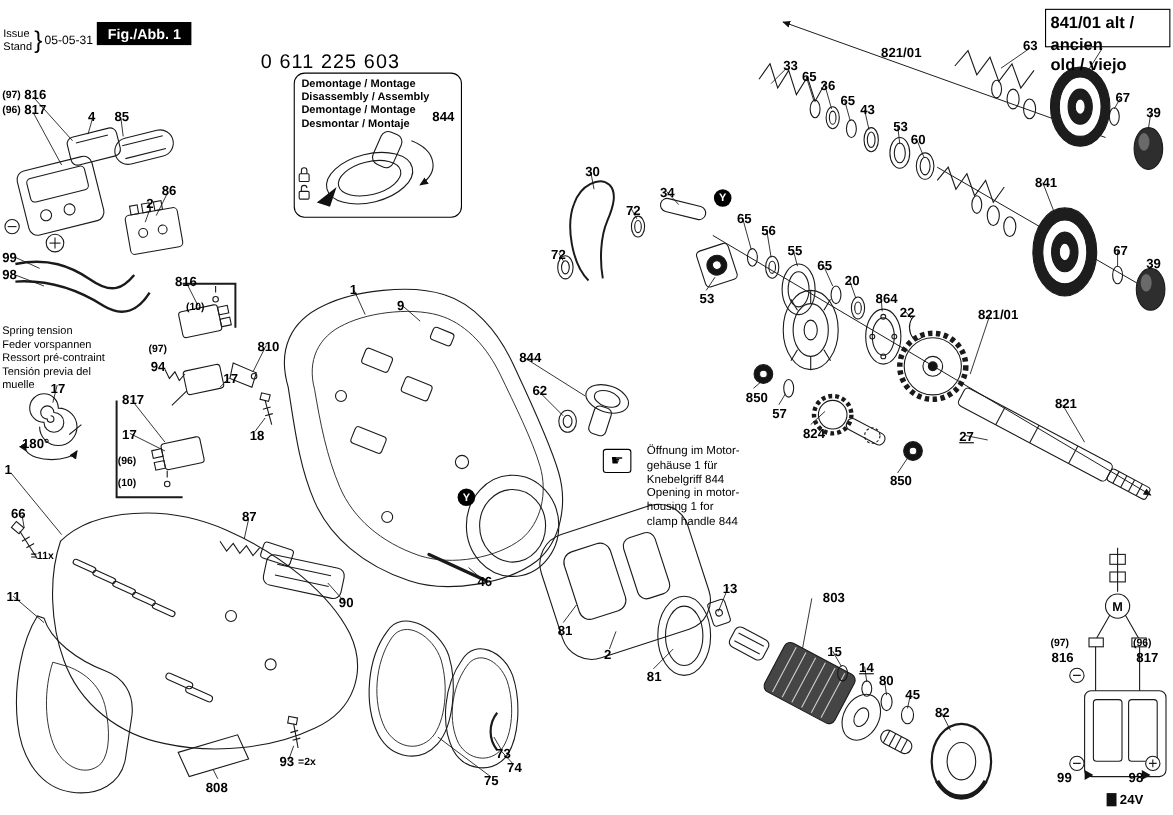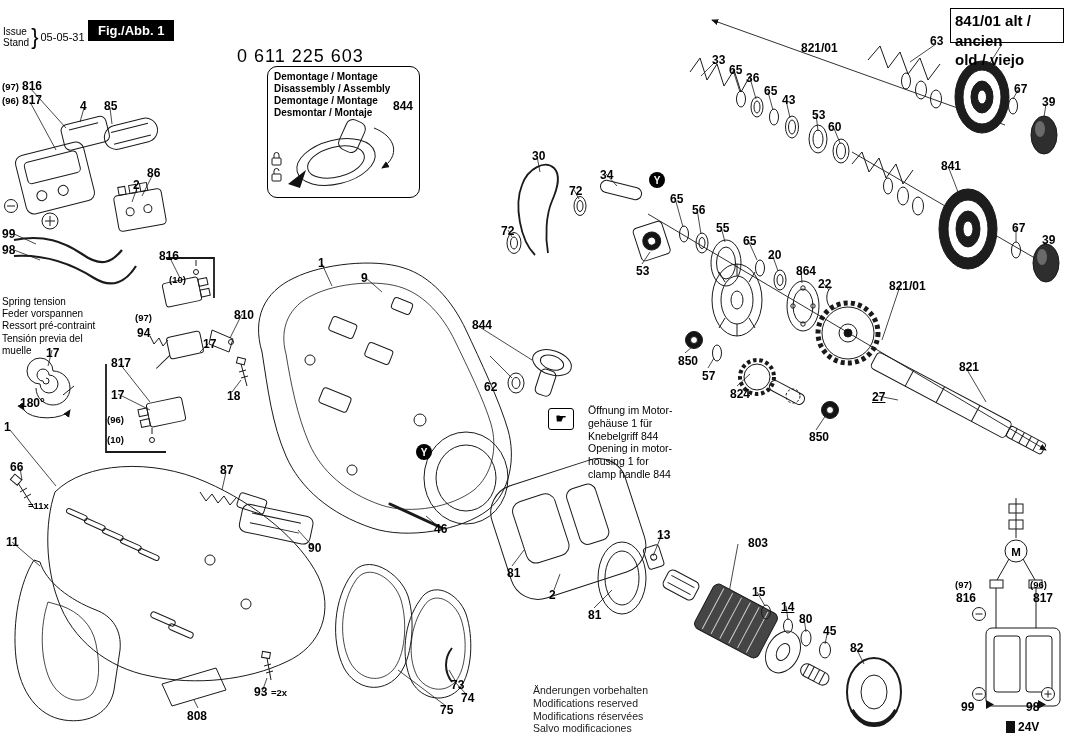--- a/index.html
+++ b/index.html
@@ -511,24 +511,20 @@
 Feder vorspannen
 Ressort pré-contraint
 Tensión previa del
 muelle</div>
   <div class="note" id="opening-note">Öffnung im Motor-
 gehäuse 1 für
 Knebelgriff 844
 Opening in motor-
 housing 1 for
 clamp handle 844</div>
-  <div class="note" id="mods-note">Änderungen vorbehalten
-Modifications reserved
-Modifications réservées
-Salvo modificaciones</div>
 
   <div id="hand-icon">☛</div>
 
   <div id="callouts">
       <div class="callout small" style="left: 2px; top: 82px;">(97)</div>
       <div class="callout" style="left: 22px; top: 80px;">816</div>
       <div class="callout small" style="left: 2px; top: 96px;">(96)</div>
       <div class="callout" style="left: 22px; top: 94px;">817</div>
       <div class="callout" style="left: 80px; top: 100px;">4</div>
       <div class="callout" style="left: 104px; top: 100px;">85</div>
@@ -580,21 +576,21 @@
       <div class="callout" style="left: 203px; top: 338px;">17</div>
       <div class="callout" style="left: 111px; top: 357px;">817</div>
       <div class="callout" style="left: 111px; top: 389px;">17</div>
       <div class="callout small" style="left: 107px; top: 415px;">(96)</div>
       <div class="callout small" style="left: 107px; top: 435px;">(10)</div>
       <div class="callout" style="left: 227px; top: 390px;">18</div>
       <div class="callout" style="left: 46px; top: 347px;">17</div>
       <div class="callout" style="left: 20px; top: 397px;">180°</div>
       <div class="callout" style="left: 4px; top: 421px;">1</div>
       <div class="callout" style="left: 472px; top: 319px;">844</div>
-      <div class="callout" style="left: 484px; top: 349px; margin-top: 32px;">62</div>
+      <div class="callout" style="left: 484px; top: 349px;">62</div>
       <div class="callout" style="left: 10px; top: 461px;">66</div>
       <div class="callout small" style="left: 28px; top: 463px; margin-top: 38px;">=11x</div>
       <div class="callout" style="left: 6px; top: 536px;">11</div>
       <div class="callout" style="left: 220px; top: 464px;">87</div>
       <div class="callout" style="left: 308px; top: 542px;">90</div>
       <div class="callout" style="left: 434px; top: 523px;">46</div>
       <div class="callout" style="left: 254px; top: 686px;">93</div>
       <div class="callout small" style="left: 271px; top: 688px;">=2x</div>
       <div class="callout" style="left: 187px; top: 710px;">808</div>
       <div class="callout" style="left: 451px; top: 679px;">73</div>

